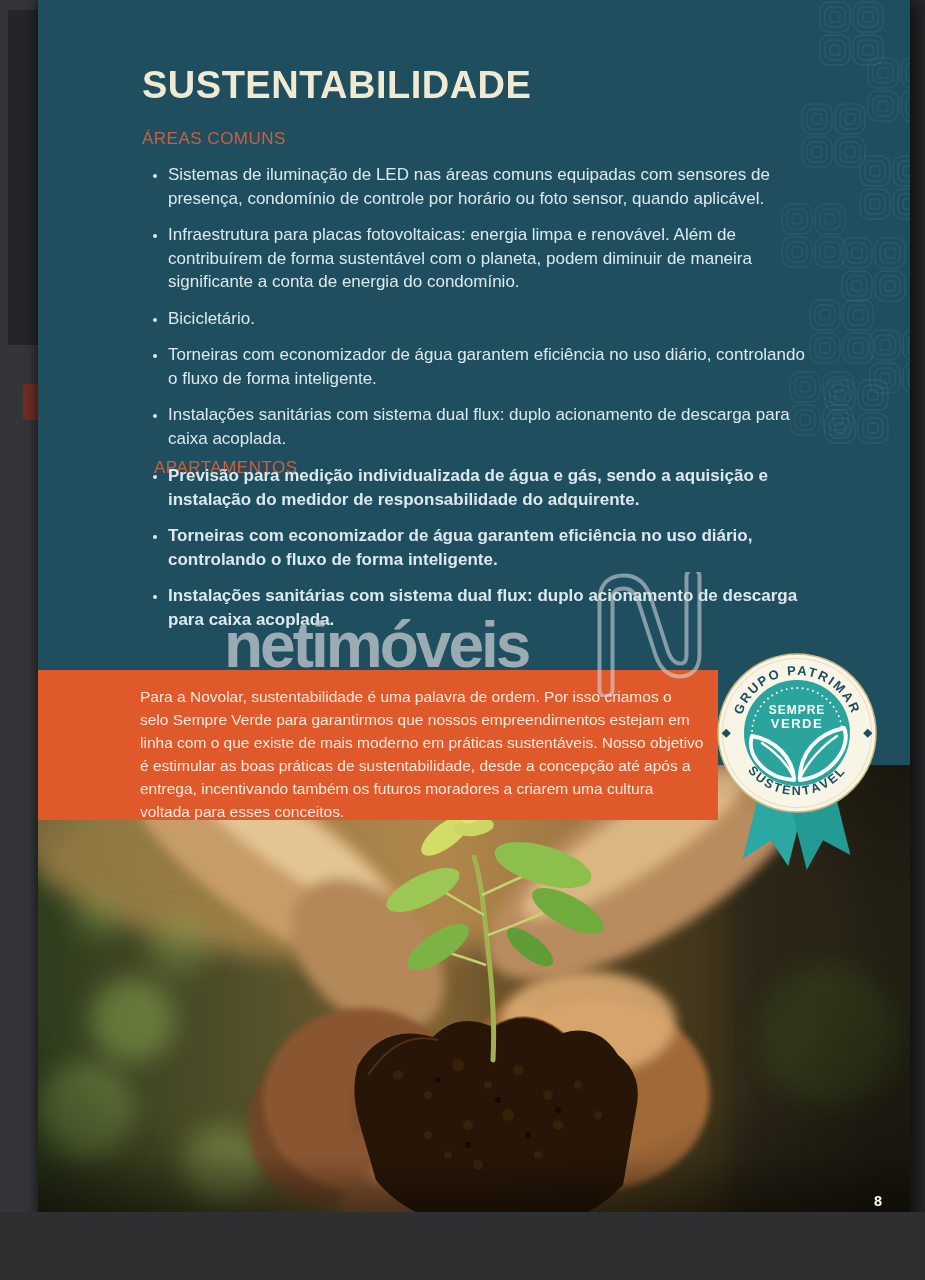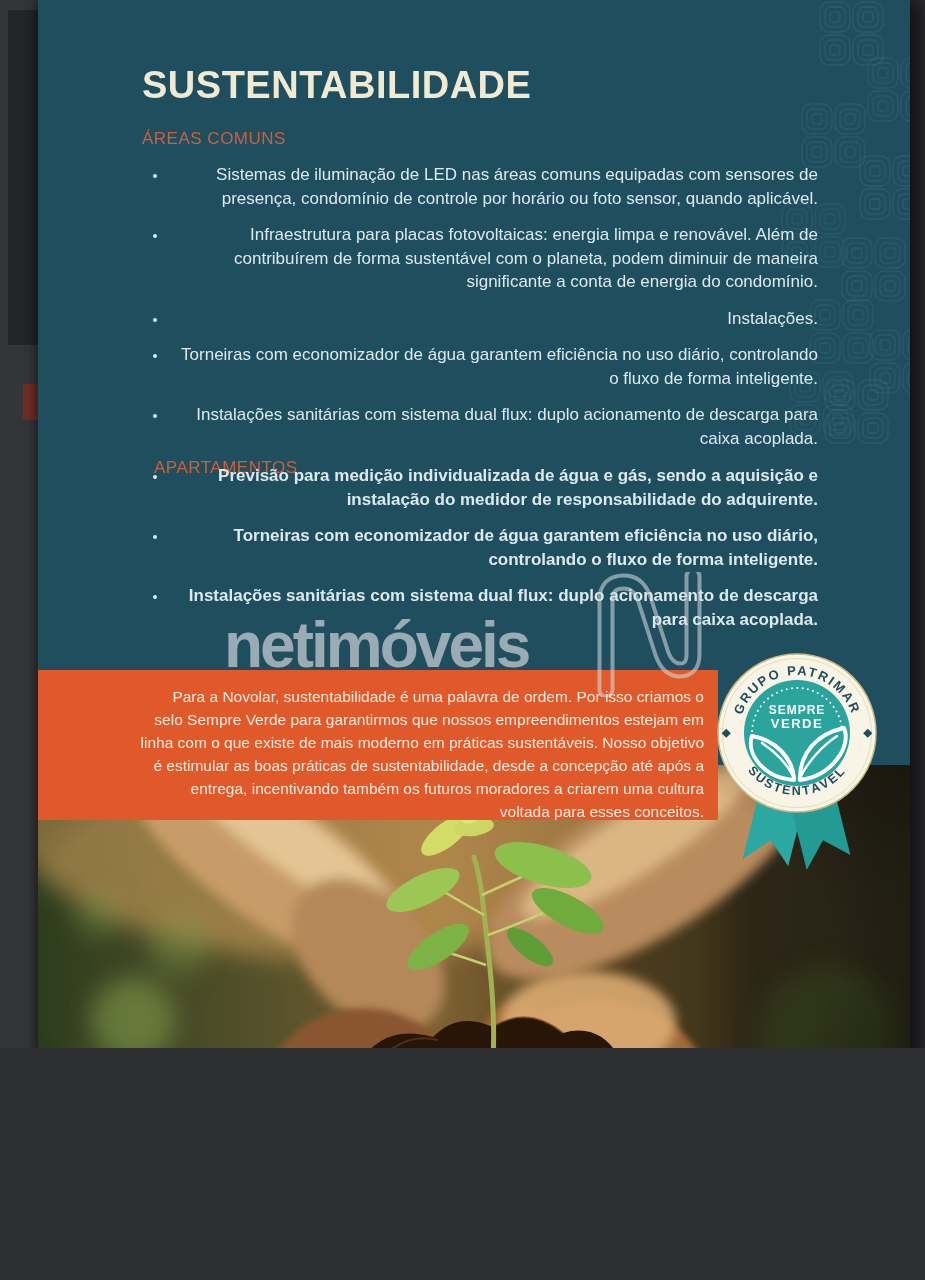--- a/index.html
+++ b/index.html
@@ -1,19 +1,19 @@
 <!DOCTYPE html>
 <html><head>
 <meta charset="utf-8">
 <style>
   * { margin:0; padding:0; box-sizing:border-box; }
   html,body { width:925px; height:1280px; }
   body { font-family:"Liberation Sans", sans-serif; background:#2e2f31; overflow:hidden; }
 
-  .viewer { position:relative; width:925px; height:1048px; background:linear-gradient(90deg,#37383b 0,#2c2d30 60px,#2a2b2e 100%); overflow:hidden;text-align:right; }
+  .viewer { position:relative; width:925px; height:1212px; background:linear-gradient(90deg,#37383b 0,#2c2d30 60px,#2a2b2e 100%); overflow:hidden; }
 
   
   .prev-strip { position:absolute; left:0; top:0; width:38px; height:1280px; background:#343538; }
   .prev-thumb { position:absolute; left:8px; top:10px; width:30px; height:335px; background:#232528; }
   .prev-red-logo { position:absolute; left:23px; top:384px; width:15px; height:36px; background:#6f2d24; border-radius:2px 0 0 2px; }
 
   
   .page { position:absolute; left:38px; top:0; width:872px; height:1235px; background:#1f4e5e; box-shadow:10px 0 16px rgba(0,0,0,.55), -4px 0 8px rgba(0,0,0,.35); overflow:hidden; }
 
   .pattern-svg { position:absolute; right:0; top:0; z-index:1; }
@@ -86,21 +86,21 @@
       <use href="#petal4" x="105" y="380" opacity=".13"></use>
     </svg>
 
     <div class="content">
       <h1 class="page-title">SUSTENTABILIDADE</h1>
 
       <h2 class="sec-heading h1pos">ÁREAS COMUNS</h2>
       <ul class="blist l1pos">
         <li>Sistemas de iluminação de LED nas áreas comuns equipadas com sensores de presença, condomínio de controle por horário ou foto sensor, quando aplicável.</li>
         <li>Infraestrutura para placas fotovoltaicas: energia limpa e renovável. Além de contribuírem de forma sustentável com o planeta, podem diminuir de maneira significante a conta de energia do condomínio.</li>
-        <li>Instalações.</li>
+        <li>Bicicletário.</li>
         <li>Torneiras com economizador de água garantem eficiência no uso diário, controlando o fluxo de forma inteligente.</li>
         <li>Instalações sanitárias com sistema dual flux: duplo acionamento de descarga para caixa acoplada.</li>
       </ul>
 
       <h2 class="sec-heading h2pos">APARTAMENTOS</h2>
       <ul class="blist l2pos">
         <li>Previsão para medição individualizada de água e gás, sendo a aquisição e instalação do medidor de responsabilidade do adquirente.</li>
         <li>Torneiras com economizador de água garantem eficiência no uso diário, controlando o fluxo de forma inteligente.</li>
         <li>Instalações sanitárias com sistema dual flux: duplo acionamento de descarga para caixa acoplada.</li>
       </ul>

